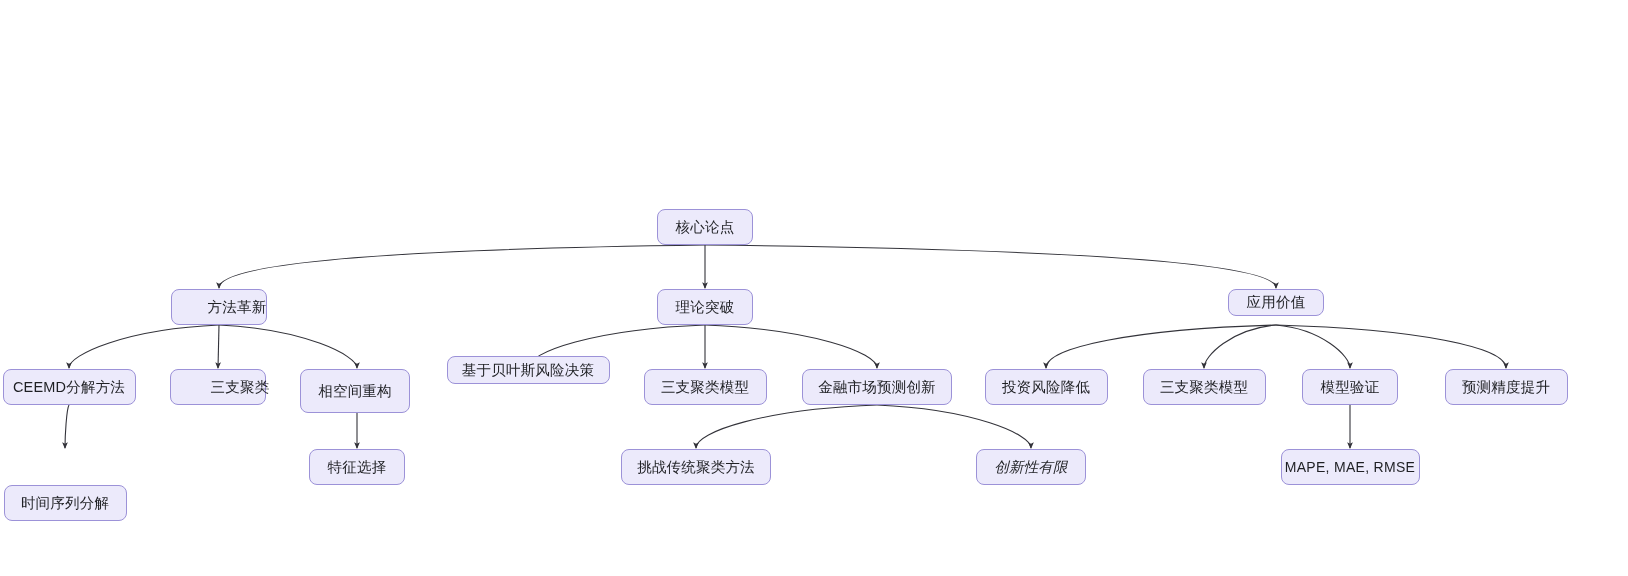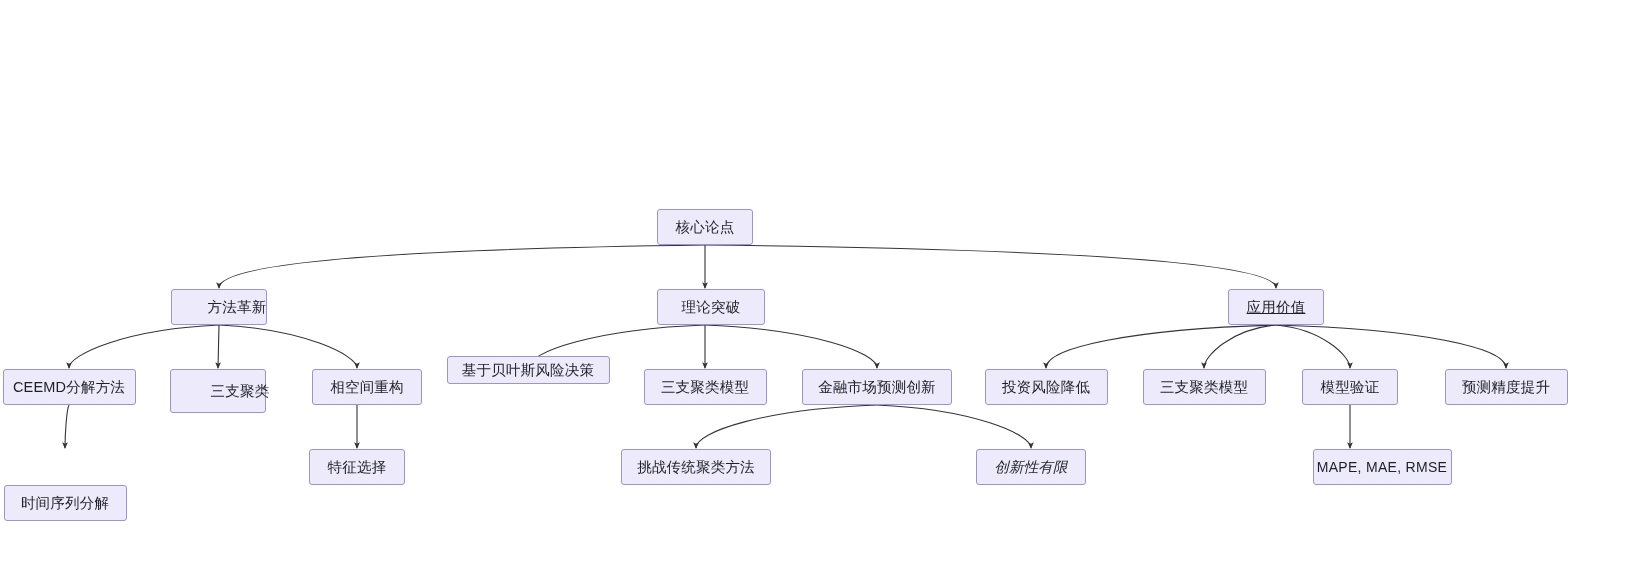--- a/index.html
+++ b/index.html
@@ -24,37 +24,36 @@
     pointer-events: none;
   }
   .node {
     position: absolute;
     box-sizing: border-box;
     display: flex;
     align-items: center;
     justify-content: center;
     background: #ECEAFB;
     border: 1px solid #9C92D8;
-    border-radius: 3px;
+    border-radius: 8px;
     height: 36px;
     color: #1f2024;
     font-size: 14.5px;
     line-height: 1;
     letter-spacing: 0.2px;
     white-space: nowrap;
     z-index: 2;
     text-align: right;
   }
   .node-label {
     pointer-events: none;
   }
   .node.latin {
     font-size: 14px;
     letter-spacing: 0.3px;
-    margin-left: 32px;
   }
 </style>
 </head>
 <body>
 
 <div id="canvas">
   <svg id="edge-layer" viewBox="0 0 1628 576">
     <defs>
       <marker id="arrowhead" markerWidth="7" markerHeight="7" refX="5.2" refY="3" orient="auto" markerUnits="strokeWidth">
         <path d="M0,0.4 L6,3 L0,5.6 L1.4,3 Z" fill="#33333a"></path>
@@ -81,33 +80,33 @@
         <path d="M1350,405 L1350,448" fill="none" stroke="#33333a" stroke-width="1.1" marker-end="url(#arrowhead)"></path>
       </g>
   </svg>
   <div id="node-group">
       <div class="node" style="left: 657px; top: 209px; width: 96px; height: 36px;">
         <span class="node-label">核心论点</span>
       </div>
       <div class="node" style="left: 171px; top: 289px; width: 96px; height: 36px; padding-left: 36px;">
         <span class="node-label">方法革新</span>
       </div>
-      <div class="node" style="left: 657px; top: 289px; width: 108px; height: 36px;">
+      <div class="node" style="left: 657px; top: 289px; width: 96px; height: 36px;">
         <span class="node-label">理论突破</span>
       </div>
-      <div class="node" style="left: 1228px; top: 289px; width: 96px; height: 36px; text-decoration: underline;">
+      <div class="node" style="left: 1228px; top: 289px; width: 96px; height: 27px;">
         <span class="node-label">应用价值</span>
       </div>
       <div class="node" style="left: 2.5px; top: 369px; width: 133px; height: 36px;">
         <span class="node-label">CEEMD分解方法</span>
       </div>
-      <div class="node" style="left: 170px; top: 369px; width: 96px; height: 44px; padding-left: 44px;">
+      <div class="node" style="left: 170px; top: 369px; width: 96px; height: 36px; padding-left: 44px;">
         <span class="node-label">三支聚类</span>
       </div>
-      <div class="node" style="left: 312px; top: 369px; width: 110px; height: 36px;">
+      <div class="node" style="left: 300px; top: 369px; width: 110px; height: 44px;">
         <span class="node-label">相空间重构</span>
       </div>
       <div class="node" style="left: 446.5px; top: 356px; width: 163px; height: 28px;">
         <span class="node-label">基于贝叶斯风险决策</span>
       </div>
       <div class="node" style="left: 643.5px; top: 369px; width: 123px; height: 36px;">
         <span class="node-label">三支聚类模型</span>
       </div>
       <div class="node" style="left: 802px; top: 369px; width: 150px; height: 36px;">
         <span class="node-label">金融市场预测创新</span>

